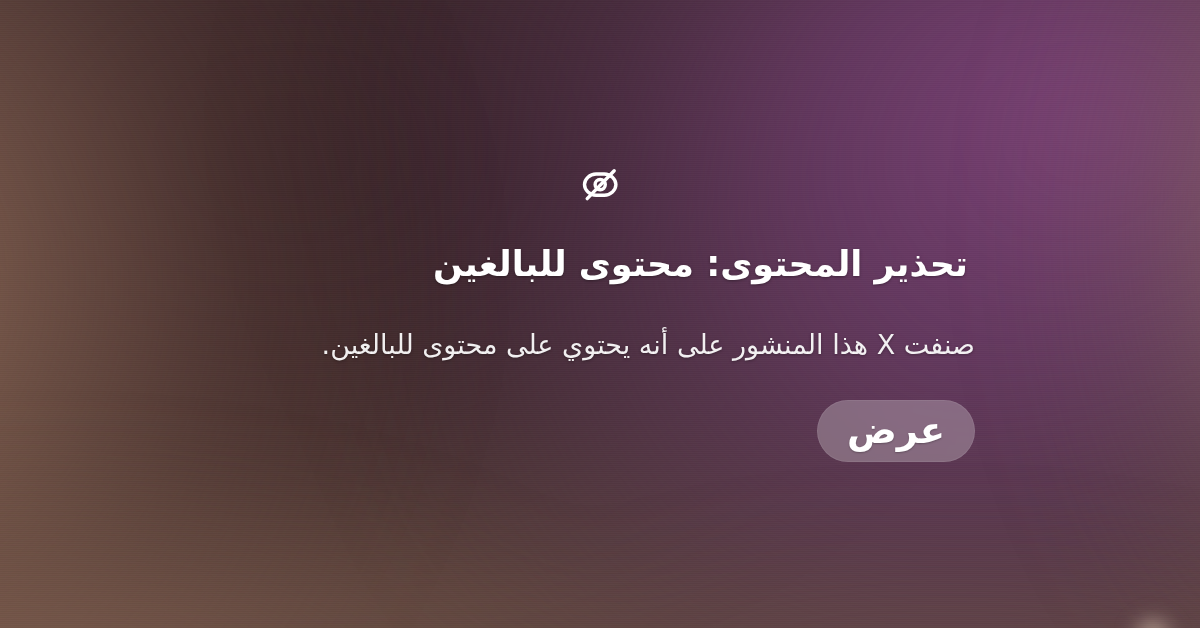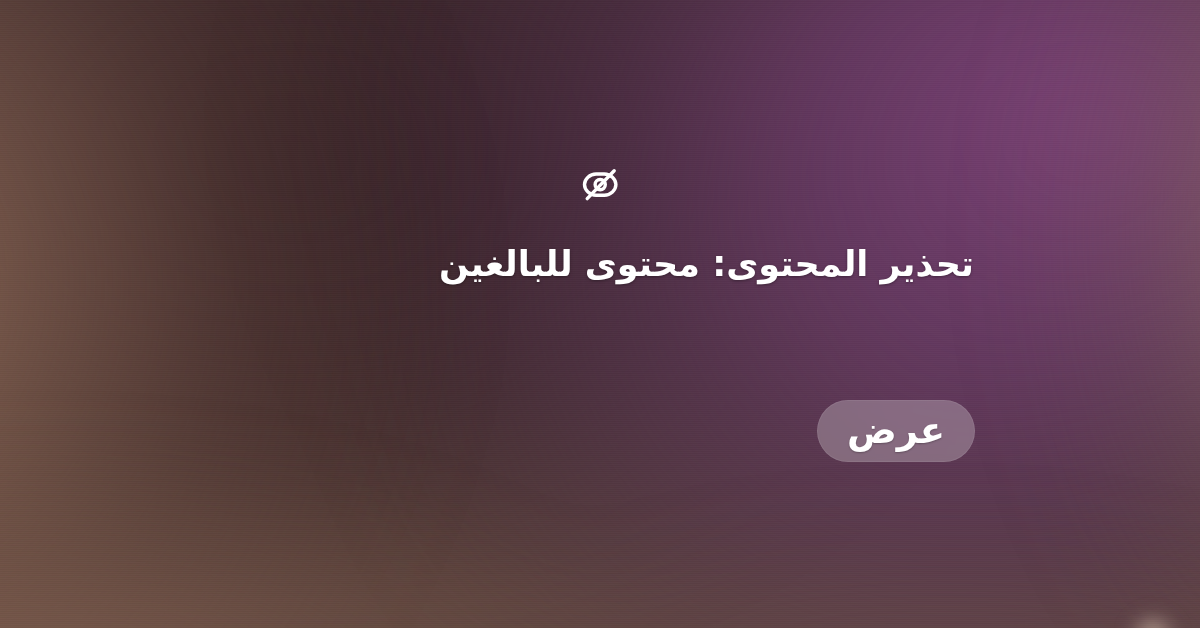--- a/index.html
+++ b/index.html
@@ -140,21 +140,21 @@
     position: absolute;
     left: 574px;
     top: 158px;
     width: 52px;
     height: 52px;
   }
   .warn-icon svg { display: block; }
 
   .warn-title {
     position: absolute;
-    right: 226px;
+    right: 232px;
     top: 243px;
     width: 750px;
     text-align: right;
     direction: rtl;
     color: #ffffff;
     font-size: 35px;
     font-weight: 700;
     line-height: 1.22;
     letter-spacing: 0;
     text-shadow: 0 1px 3px rgba(0,0,0,0.34);
@@ -228,19 +228,20 @@
       <svg width="52" height="52" viewBox="0 0 52 52" fill="none" xmlns="http://www.w3.org/2000/svg" aria-hidden="true">
         <path d="M10.5 26.6c0-5.6 5.3-10.6 11.6-10.6h8.2c6.3 0 11.6 5 11.6 10.6
                  0 5.6-5.3 10.6-11.6 10.6h-8.2c-6.3 0-11.6-5-11.6-10.6z" stroke="#ffffff" stroke-width="3.4" stroke-linecap="round" stroke-linejoin="round"></path>
         <circle cx="26.2" cy="26.6" r="5.1" stroke="#ffffff" stroke-width="3.4"></circle>
         <path d="M13.2 40.6 L40.2 12.8" stroke="#ffffff" stroke-width="3.4" stroke-linecap="round"></path>
       </svg>
     </div>
 
     <div class="warn-title">تحذير المحتوى: محتوى للبالغين</div>
 
+    <div class="warn-body">صنفت X هذا المنشور على أنه يحتوي على محتوى للبالغين.</div>
 
     <div class="warn-action-row">
       <button class="view-button" type="button">عرض</button>
     </div>
 
   </div>
 </div>
 
 </body></html>

